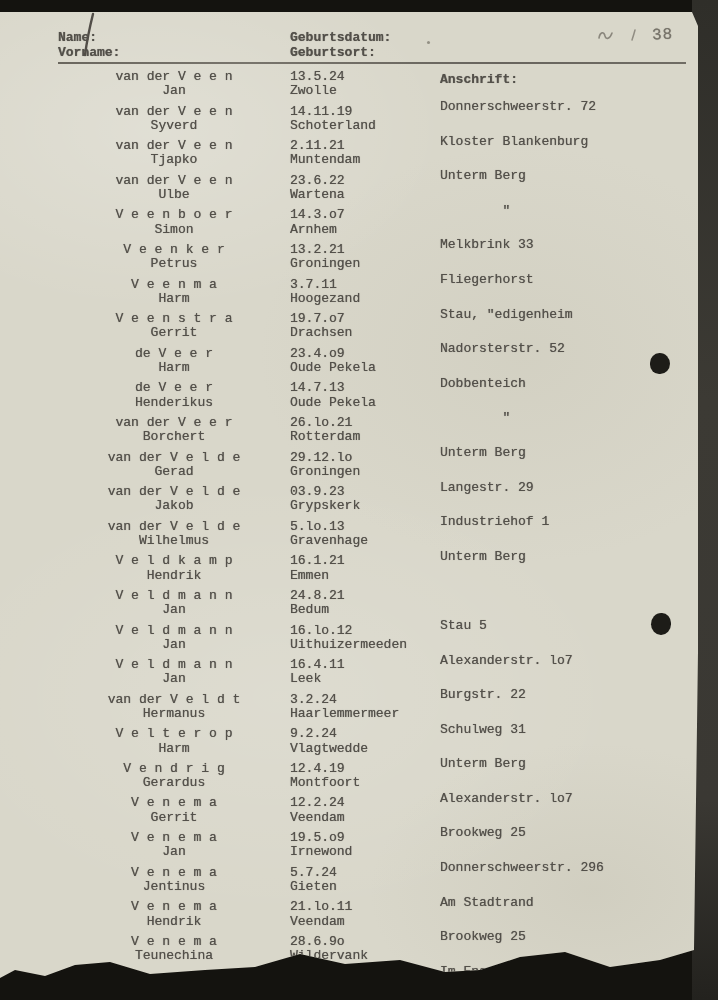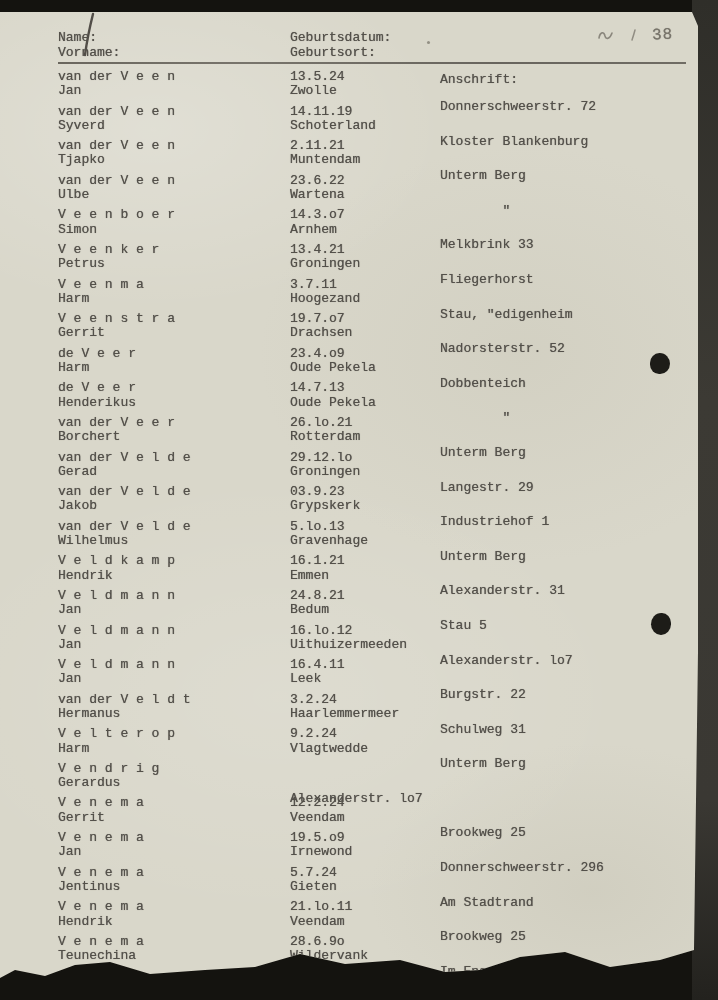--- a/index.html
+++ b/index.html
@@ -31,21 +31,21 @@
       205px 958px, 150px 962px, 110px 950px, 75px 953px, 45px 964px,
       15px 958px, 0px 966px
     );
     color:#53504a;
     font-size:13px;
   }
   .typewriter{
     text-shadow:0 0 0.7px rgba(83,80,74,0.65), 0.4px 0.4px 0 rgba(83,80,74,0.25);
   }
   
-  .header-row{position:absolute;left:0;top:18px;width:100%;display:flex;padding-left:58px;box-sizing:border-box;}
+  .header-row{position:absolute;left:0;top:18px;width:100%;display:flex;padding-left:58px;box-sizing:border-box;font-weight:bold;}
   .header-row .hc1{width:232px;}
   .header-row .hc2{width:150px;}
   .header-row .hc3{flex:1;margin-top:42px;}
   .hline{height:15px;line-height:15px;white-space:pre;}
   .rule{
     position:absolute;left:58px;top:50px;width:628px;height:2px;
     background:linear-gradient(90deg,#56524a 0%,#66625a 30%,#54504a 70%,#5d5952 100%);
     opacity:.85;
   }
   .noise-dot{
@@ -60,21 +60,21 @@
     font-size:16px;color:#5f5b52;transform:rotate(-3deg);
     letter-spacing:1px;opacity:.8;
   }
   .pen-slash{position:absolute;left:78px;top:0px;}
   
   .entries{position:absolute;left:0;top:58px;width:100%;}
   .entry{
     display:flex;padding-left:58px;box-sizing:border-box;
     height:28.6px;margin-bottom:6px;
   }
-  .entry .c-name{width:232px;}
+  .entry .c-name{width:232px;text-align:center;}
   .entry .c-date{width:150px;}
   .entry .c-addr{flex:1;white-space:pre;font-family:Liberation Mono, monospace;}
   .ln{height:14.3px;line-height:14.3px;white-space:pre;}
   
   .hole{position:absolute;background:#1d1c18;}
   .hole1{left:650px;top:341px;width:20px;height:21px;border-radius:48% 52% 50% 46%;}
   .hole2{left:651px;top:601px;width:20px;height:22px;border-radius:52% 46% 50% 50%;}
 </style>
 </head>
 <body>
@@ -185,21 +185,21 @@
       <div class="ln">Melkbrink 33</div>
     </div>
   </div>
 
   <div class="entry">
     <div class="c-name">
       <div class="ln">V e e n k e r</div>
       <div class="ln">Petrus</div>
     </div>
     <div class="c-date">
-      <div class="ln">13.4.21</div>
+      <div class="ln">13.2.21</div>
       <div class="ln">Groningen</div>
     </div>
     <div class="c-addr">
       <div class="ln">Fliegerhorst</div>
     </div>
   </div>
 
   <div class="entry">
     <div class="c-name">
       <div class="ln">V e e n m a</div>
@@ -314,23 +314,20 @@
 
   <div class="entry">
     <div class="c-name">
       <div class="ln">V e l d k a m p</div>
       <div class="ln">Hendrik</div>
     </div>
     <div class="c-date">
       <div class="ln">16.1.21</div>
       <div class="ln">Emmen</div>
     </div>
-    <div class="c-addr">
-      <div class="ln">Alexanderstr. 31</div>
-    </div>
   </div>
 
   <div class="entry">
     <div class="c-name">
       <div class="ln">V e l d m a n n</div>
       <div class="ln">Jan</div>
     </div>
     <div class="c-date">
       <div class="ln">24.8.21</div>
       <div class="ln">Bedum</div>
@@ -394,20 +391,24 @@
     <div class="c-addr">
       <div class="ln">Unterm Berg</div>
     </div>
   </div>
 
   <div class="entry">
     <div class="c-name">
       <div class="ln">V e n d r i g</div>
       <div class="ln">Gerardus</div>
     </div>
+    <div class="c-date">
+      <div class="ln">12.4.19</div>
+      <div class="ln">Montfoort</div>
+    </div>
     <div class="c-addr">
       <div class="ln">Alexanderstr. lo7</div>
     </div>
   </div>
 
   <div class="entry">
     <div class="c-name">
       <div class="ln">V e n e m a</div>
       <div class="ln">Gerrit</div>
     </div>

